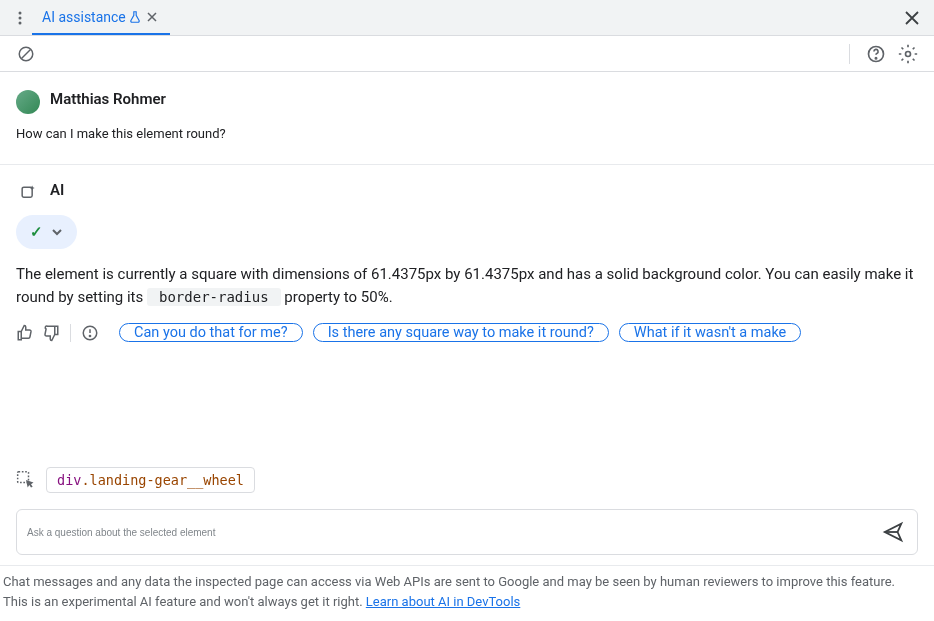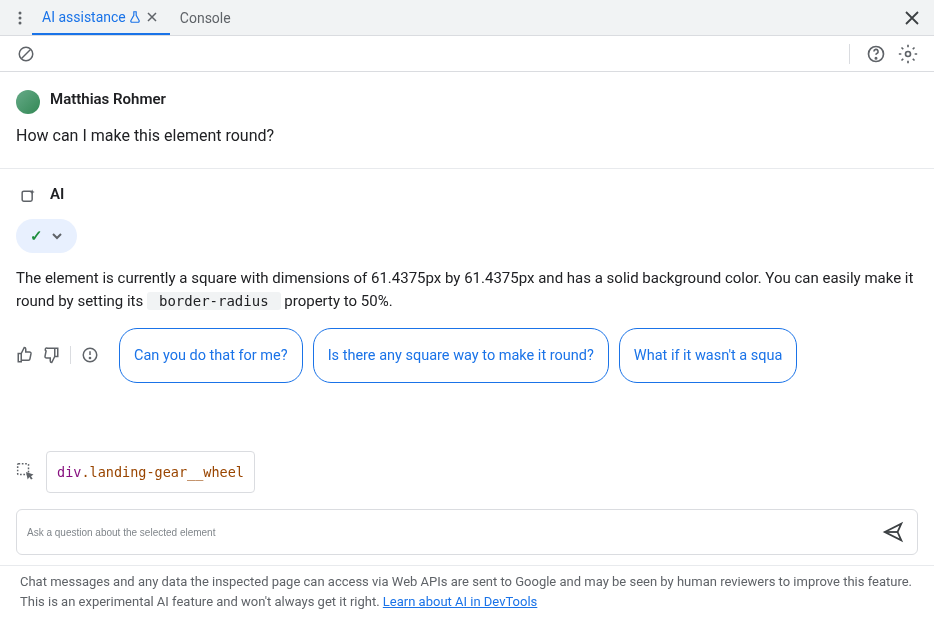--- a/index.html
+++ b/index.html
@@ -15,44 +15,44 @@
     .close-x { width: 28px; display: flex; align-items: center; justify-content: center; color: #3c4043; cursor: pointer; font-size: 18px; }
     .toolbar { display: flex; align-items: center; height: 36px; border-bottom: 1px solid #dadce0; padding: 0 12px; }
     .tool-btn { width: 28px; height: 28px; display: flex; align-items: center; justify-content: center; color: #5f6368; cursor: pointer; border-radius: 4px; }
     .toolbar-right { margin-left: auto; display: flex; align-items: center; gap: 4px; }
     .tool-sep { width: 1px; height: 20px; background: #dadce0; margin-right: 8px; }
     .content { flex: 1; overflow-y: auto; padding: 18px 16px 8px 16px; }
     .msg { margin-bottom: 20px; }
     .msg-header { display: flex; gap: 10px; margin-bottom: 10px; }
     .avatar { width: 24px; height: 24px; border-radius: 50%; background: linear-gradient(135deg, #6a8, #385); }
     .author { font-weight: 600; font-size: 15px; color: #202124; }
-    .msg-body { font-size: 16px; color: #202124; line-height: 1.5; }
+    .msg-body { font-size: 13px; color: #202124; line-height: 1.5; }
     .divider { border-top: 1px solid #e8eaed; margin: 16px -16px; }
     .ai-icon { width: 24px; height: 24px; display: flex; align-items: center; justify-content: center; }
     .status-chip { display: inline-flex; align-items: center; gap: 8px; background: #e8f0fe; padding: 8px 14px; border-radius: 18px; font-size: 15px; color: #202124; margin-bottom: 14px; }
     .check { color: #1e8e3e; font-weight: bold; }
     .chevron { color: #5f6368; }
     .ai-text { font-size: 15px; color: #202124; line-height: 1.55; margin-bottom: 14px; }
     .code { font-family: "SF Mono", Consolas, monospace; background: #f1f3f4; padding: 1px 12px; border-radius: 3px; font-size: 14px; }
     .feedback-row { display: flex; align-items: center; gap: 10px; }
     .fb-group { display: flex; align-items: center; gap: 8px; color: #5f6368; }
     .fb-sep { width: 1px; height: 18px; background: #dadce0; margin: 0 2px; }
     .suggestions { display: flex; gap: 10px; overflow-x: hidden; flex: 1; margin-left: 10px; }
-    .sugg-chip { border: 1px solid #1a73e8; color: #1a73e8; padding: 18px 14px; border-radius: 18px; font-size: 14.5px; white-space: nowrap; cursor: pointer; background: #fff; }
+    .sugg-chip { border: 1px solid #1a73e8; color: #1a73e8; padding: 0 14px; border-radius: 18px; font-size: 14.5px; white-space: nowrap; cursor: pointer; background: #fff; }
     .context-row { display: flex; align-items: center; gap: 10px; padding: 12px 16px 8px 16px; }
     .select-el-icon { width: 20px; height: 20px; color: #5f6368; }
-    .el-chip { border: 1px solid #dadce0; padding: 12px 10px; border-radius: 4px; font-family: "SF Mono", Consolas, monospace; font-size: 13.5px; }
+    .el-chip { border: 1px solid #dadce0; padding: 4px 10px; border-radius: 4px; font-family: "SF Mono", Consolas, monospace; font-size: 13.5px; }
     .el-tag { color: #881280; }
     .el-class { color: #994500; }
     .input-row { padding: 8px 16px 10px 16px; }
     .input-wrap { display: flex; align-items: center; border: 1px solid #dadce0; border-radius: 6px; padding: 8px 10px; }
     .input-field { flex: 1; border: none; outline: none; font-size: 10px; color: #202124; }
     .input-field::placeholder { color: #80868b; }
     .send-btn { width: 28px; height: 28px; display: flex; align-items: center; justify-content: center; color: #3c4043; cursor: pointer; }
-    .disclaimer { padding: 6px 16px 10px 20px; font-size: 13px; color: #5f6368; line-height: 1.5; border-top: 1px solid #e8eaed; }
+    .disclaimer { padding: 6px 16px 10px 3px; font-size: 13px; color: #5f6368; line-height: 1.5; border-top: 1px solid #e8eaed; }
     .disclaimer a { color: #1a73e8; text-decoration: underline; }
     svg { display: block; }
   </style>
 </head>
 <body>
 
 <div class="panel">
 
   <div class="tabbar">
     <div class="dots-icon">
@@ -68,23 +68,20 @@
         <span>
           <svg width="14" height="14" viewBox="0 0 24 24" fill="none" stroke="currentColor" stroke-width="2">
               <path d="M9 3h6M10 3v6l-5 9a2 2 0 0 0 1.7 3h10.6a2 2 0 0 0 1.7-3l-5-9V3"></path>
             </svg>
         </span>
         <span class="tab-close">
           <svg width="10" height="10" viewBox="0 0 10 10" stroke="currentColor" stroke-width="1.5">
               <path d="M1 1l8 8M9 1l-8 8"></path>
             </svg>
         </span>
-      </div>
-      <div class="tab">
-        <span>Console</span>
       </div>
     </div>
     <div class="spacer"></div>
     <div class="close-x">
       <svg width="14" height="14" viewBox="0 0 14 14" stroke="currentColor" stroke-width="1.8">
           <path d="M1 1l12 12M13 1L1 13"></path>
         </svg>
     </div>
   </div>
 
@@ -162,21 +159,21 @@
             <svg width="18" height="18" viewBox="0 0 24 24" fill="none" stroke="currentColor" stroke-width="2">
                 <circle cx="12" cy="12" r="9"></circle>
                 <path d="M12 7v5"></path>
                 <circle cx="12" cy="16" r="0.8" fill="currentColor"></circle>
               </svg>
           </span>
         </div>
         <div class="suggestions">
           <div class="sugg-chip">Can you do that for me?</div>
           <div class="sugg-chip">Is there any square way to make it round?</div>
-          <div class="sugg-chip">What if it wasn't a squa</div>
+          <div class="sugg-chip">What if it wasn't a make</div>
         </div>
       </div>
     </div>
   </div>
 
   <div class="context-row">
     <span class="select-el-icon">
       <svg width="20" height="20" viewBox="0 0 24 24" fill="none" stroke="currentColor" stroke-width="1.8">
           <rect x="2" y="2" width="13" height="13" rx="1" stroke-dasharray="2 2"></rect>
           <path d="M12 12l9 3-3 2 2 3-2 1-2-3-2 3z" fill="currentColor" stroke="none"></path>

